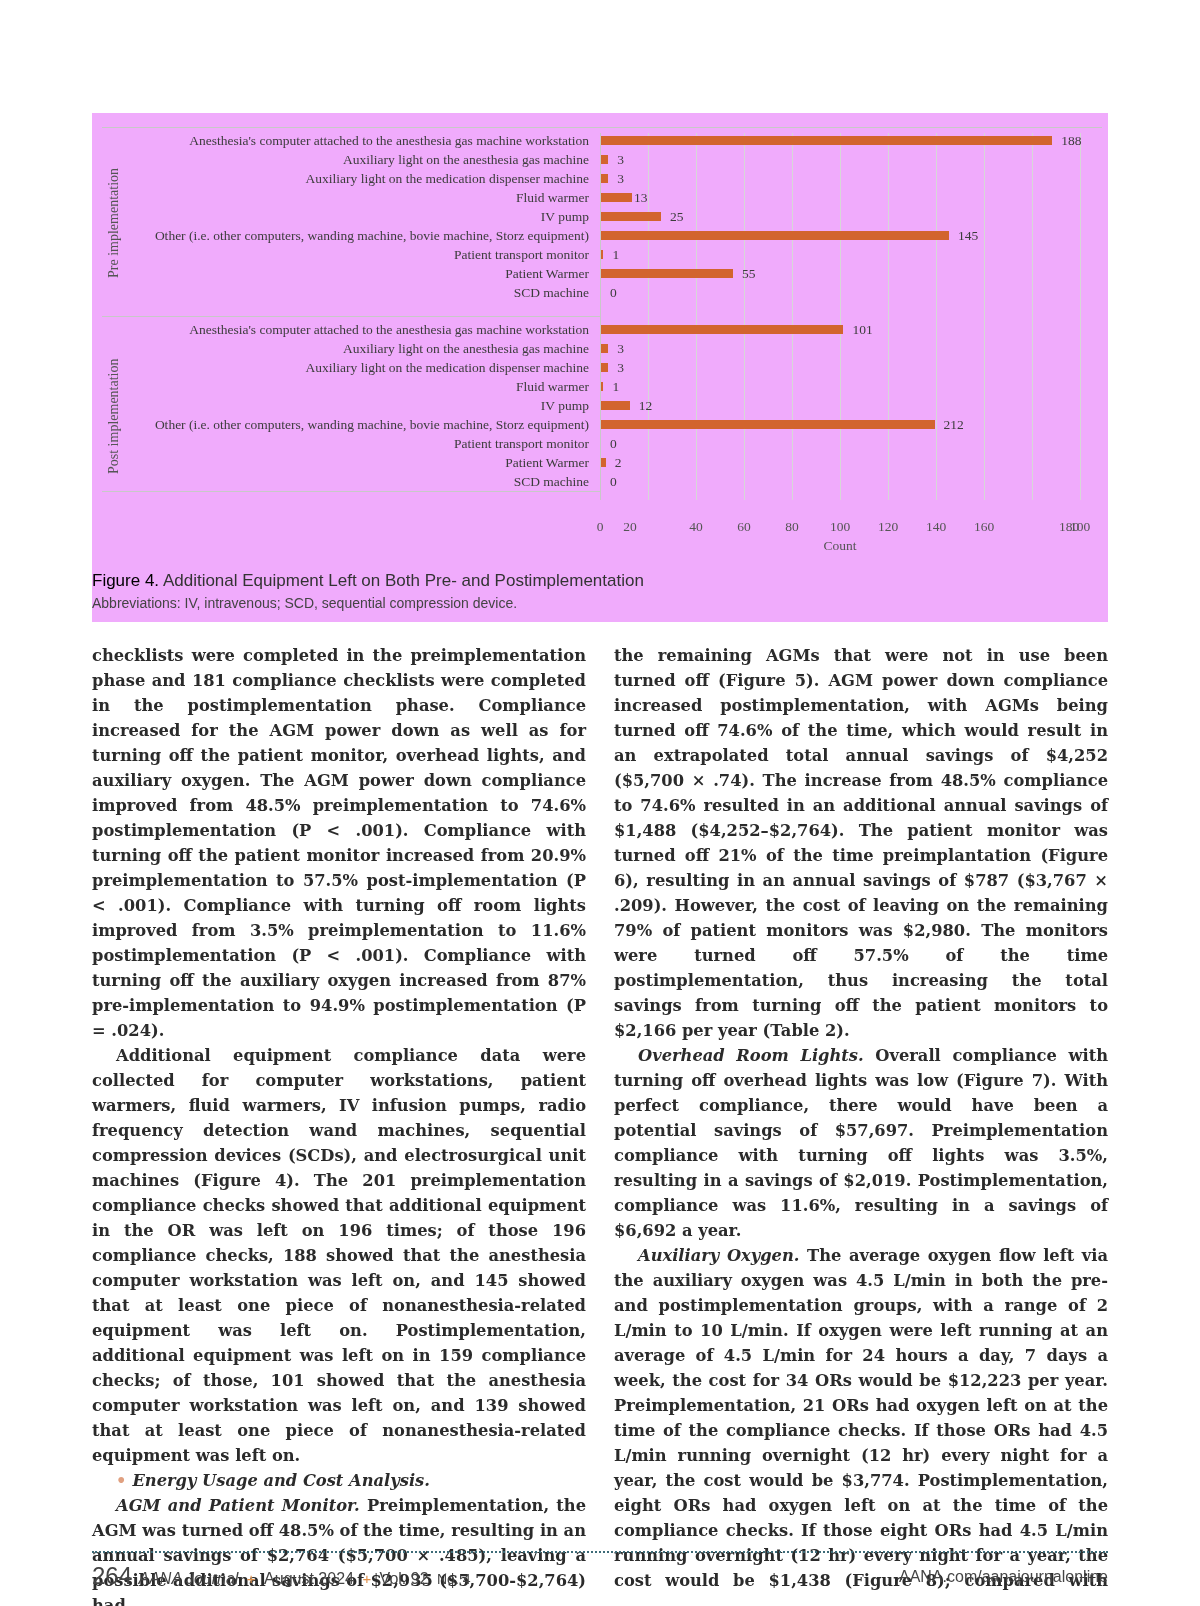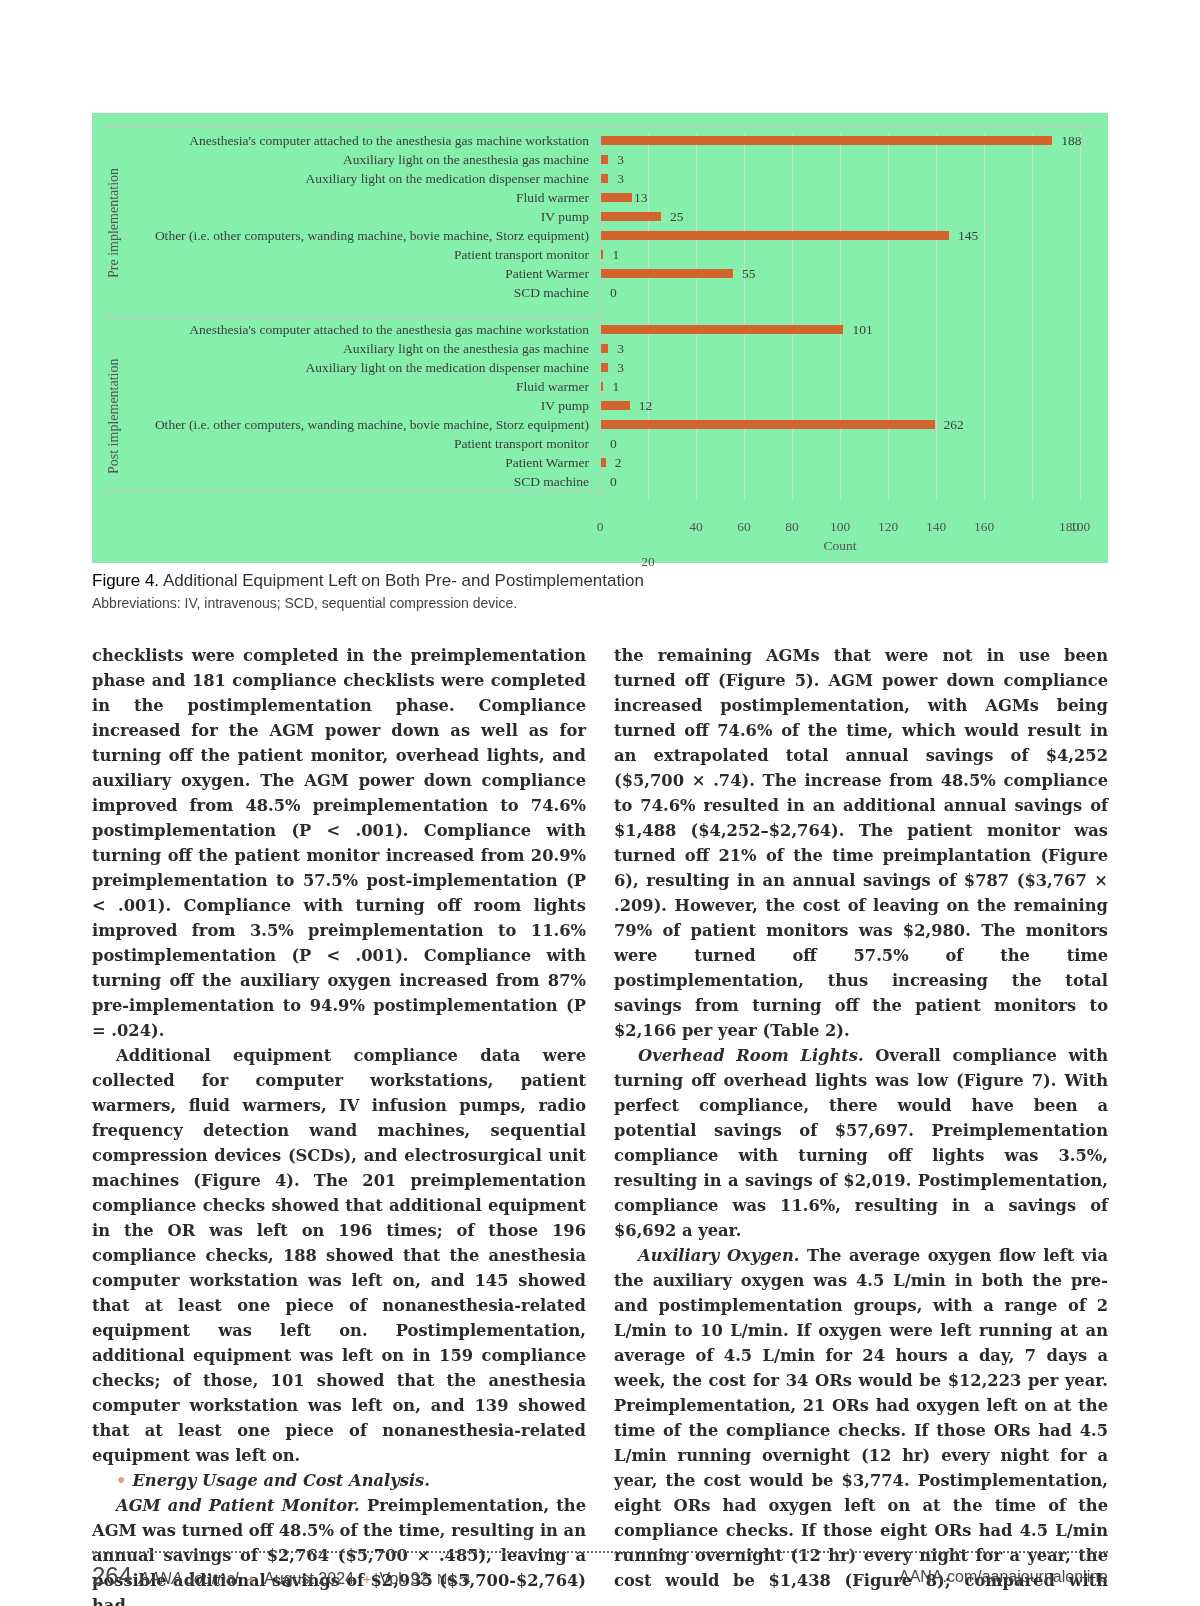--- a/index.html
+++ b/index.html
@@ -1,17 +1,17 @@
 <!DOCTYPE html>
 <html><head>
 <meta charset="utf-8">
 <style>
   html, body { margin:0; padding:0; background:#ffffff; }
   body { width:1200px; height:1606px; position:relative; overflow:hidden; font-family:"DejaVu Serif", serif; color:#2a2a2a; }
-  .figure-box { position:absolute; left:92px; top:113px; width:1016px; height:450px; background:#86efac; }
+  .figure-box { position:absolute; left:92px; top:113px; width:1016px; height:509px; background:#f0abfc; }
   .group-label { position:absolute; left:14px; font-family:"Liberation Serif", serif; font-size:14px; color:#555; transform:rotate(-90deg); transform-origin:left top; white-space:nowrap; }
   .sep-line { position:absolute; left:10px; height:1px; background:#c8c8c8; }
   .cat-label { position:absolute; right:0; font-family:"Liberation Serif", serif; font-size:13.5px; color:#3c3c3c; white-space:nowrap; line-height:19px; }
   .labels-col { position:absolute; left:0; top:0; width:497px; height:100%; }
   .plot { position:absolute; left:508px; top:20px; width:480px; height:367px; }
   .axis-y { position:absolute; left:0; top:0; width:1px; height:367px; background:#c8c8c8; }
   .grid { position:absolute; top:0; width:1px; height:367px; background:#d7d7d7; }
   .bar { position:absolute; left:1px; height:9px; background:#d2642e; }
   .bar-val { position:absolute; font-family:"Liberation Serif", serif; font-size:13.5px; color:#3c3c3c; line-height:19px; }
   .tick { position:absolute; top:386px; font-family:"Liberation Serif", serif; font-size:13.5px; color:#555; transform:translateX(-50%); }
@@ -56,21 +56,21 @@
       <div class="cat-label" style="top: 283px;">IV pump</div>
       <div class="cat-label" style="top: 302px;">Other (i.e. other computers, wanding machine, bovie machine, Storz equipment)</div>
       <div class="cat-label" style="top: 321px;">Patient transport monitor</div>
       <div class="cat-label" style="top: 340px;">Patient Warmer</div>
       <div class="cat-label" style="top: 359px;">SCD machine</div>
     </div>
   <div class="plot" id="plot">
     <div class="axis-y"></div>
   <div class="tick" style="left: 0px;">0</div>
       <div class="grid" style="left: 48px;"></div>
-      <div class="tick" style="left: 48px; margin-top: 35px;">20</div>
+      <div class="tick" style="left: 30px;">20</div>
       <div class="grid" style="left: 96px;"></div>
       <div class="tick" style="left: 96px;">40</div>
       <div class="grid" style="left: 144px;"></div>
       <div class="tick" style="left: 144px;">60</div>
       <div class="grid" style="left: 192px;"></div>
       <div class="tick" style="left: 192px;">80</div>
       <div class="grid" style="left: 240px;"></div>
       <div class="tick" style="left: 240px;">100</div>
       <div class="grid" style="left: 288px;"></div>
       <div class="tick" style="left: 288px;">120</div>
@@ -105,21 +105,21 @@
       <div class="bar-val" style="top: 187px; left: 252.4px;">101</div>
       <div class="bar" style="top: 211px; width: 7.2px;"></div>
       <div class="bar-val" style="top: 206px; left: 17.2px;">3</div>
       <div class="bar" style="top: 230px; width: 7.2px;"></div>
       <div class="bar-val" style="top: 225px; left: 17.2px;">3</div>
       <div class="bar" style="top: 249px; width: 2.4px;"></div>
       <div class="bar-val" style="top: 244px; left: 12.4px;">1</div>
       <div class="bar" style="top: 268px; width: 28.8px;"></div>
       <div class="bar-val" style="top: 263px; left: 38.8px;">12</div>
       <div class="bar" style="top: 287px; width: 333.6px;"></div>
-      <div class="bar-val" style="top: 282px; left: 343.6px;">262</div>
+      <div class="bar-val" style="top: 282px; left: 343.6px;">212</div>
       <div class="bar" style="top: 306px; width: 0px;"></div>
       <div class="bar-val" style="top: 301px; left: 10px;">0</div>
       <div class="bar" style="top: 325px; width: 4.8px;"></div>
       <div class="bar-val" style="top: 320px; left: 14.8px;">2</div>
       <div class="bar" style="top: 344px; width: 0px;"></div>
       <div class="bar-val" style="top: 339px; left: 10px;">0</div>
     </div>
 <div class="sep-line" style="top: 14px; width: 1000px;"></div>
     <div class="group-label" style="top: 165px;">Pre implementation</div>
     <div class="sep-line" style="top: 203px; width: 498px;"></div>

